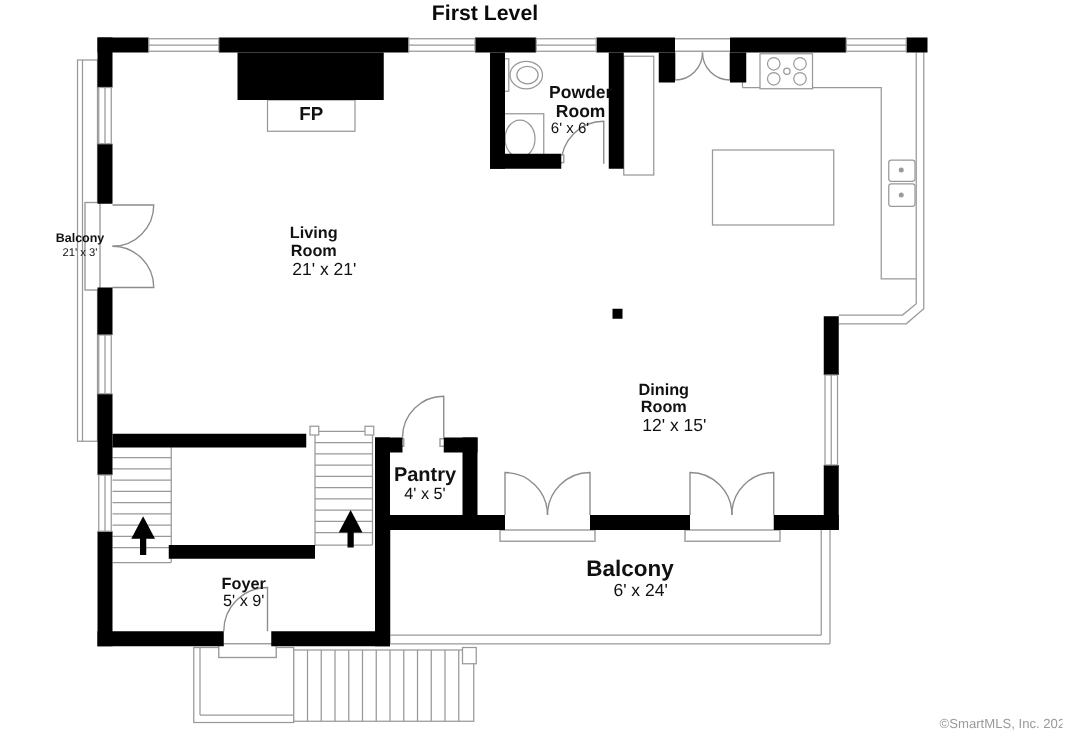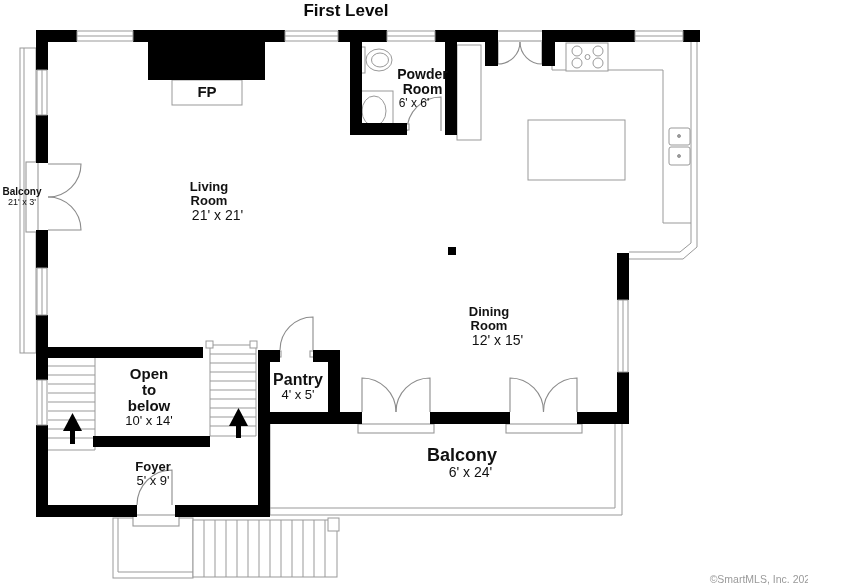--- a/index.html
+++ b/index.html
@@ -1,17 +1,17 @@
 <!DOCTYPE html>
 <html><head>
 <meta charset="utf-8">
 <style>
   html,body{margin:0;padding:0;background:#ffffff;}
   #stage{position:relative;width:808px;height:588px;background:#ffffff;overflow:hidden;
-         font-family:"Liberation Sans",sans-serif;}
+         font-family:"Liberation Sans",sans-serif;margin-left:42px;}
   svg{position:absolute;left:0;top:0;}
   .lbl{position:absolute;transform:translate(-50%,-50%);text-align:center;color:#111;
        line-height:1.07;white-space:nowrap;z-index:5;}
   .nm{font-weight:700;}
   .dm{font-weight:400;}
   .f18{font-size:18px;} .f17{font-size:13px;} .f16{font-size:16px;} .f15{font-size:15px;}
   .f14{font-size:14px;padding-left:17px;} .f13{font-size:13px;} .f12{font-size:12px;} .f10{font-size:10px;}
   .f9{font-size:9px;}
   .title{position:absolute;transform:translate(-50%,-50%);font-weight:700;font-size:17px;
          color:#0a0a0a;z-index:5;}
@@ -291,26 +291,20 @@
     <div class="dm f12">6' x 6'</div>
   </div>
 
 
   <div class="lbl" style="left:489px;top:326px">
     <div class="nm f17">Dining</div>
     <div class="nm f17">Room</div>
     <div class="dm f14">12' x 15'</div>
   </div>
 
-  <div class="lbl" style="left:149px;top:397px">
-    <div class="nm f15">Open</div>
-    <div class="nm f15">to</div>
-    <div class="nm f15">below</div>
-    <div class="dm f13">10' x 14'</div>
-  </div>
 
   <div class="lbl" style="left:298px;top:387px">
     <div class="nm f16">Pantry</div>
     <div class="dm f13">4' x 5'</div>
   </div>
 
   <div class="lbl" style="left:153px;top:474px">
     <div class="nm f17">Foyer</div>
     <div class="dm f13">5' x 9'</div>
   </div>

